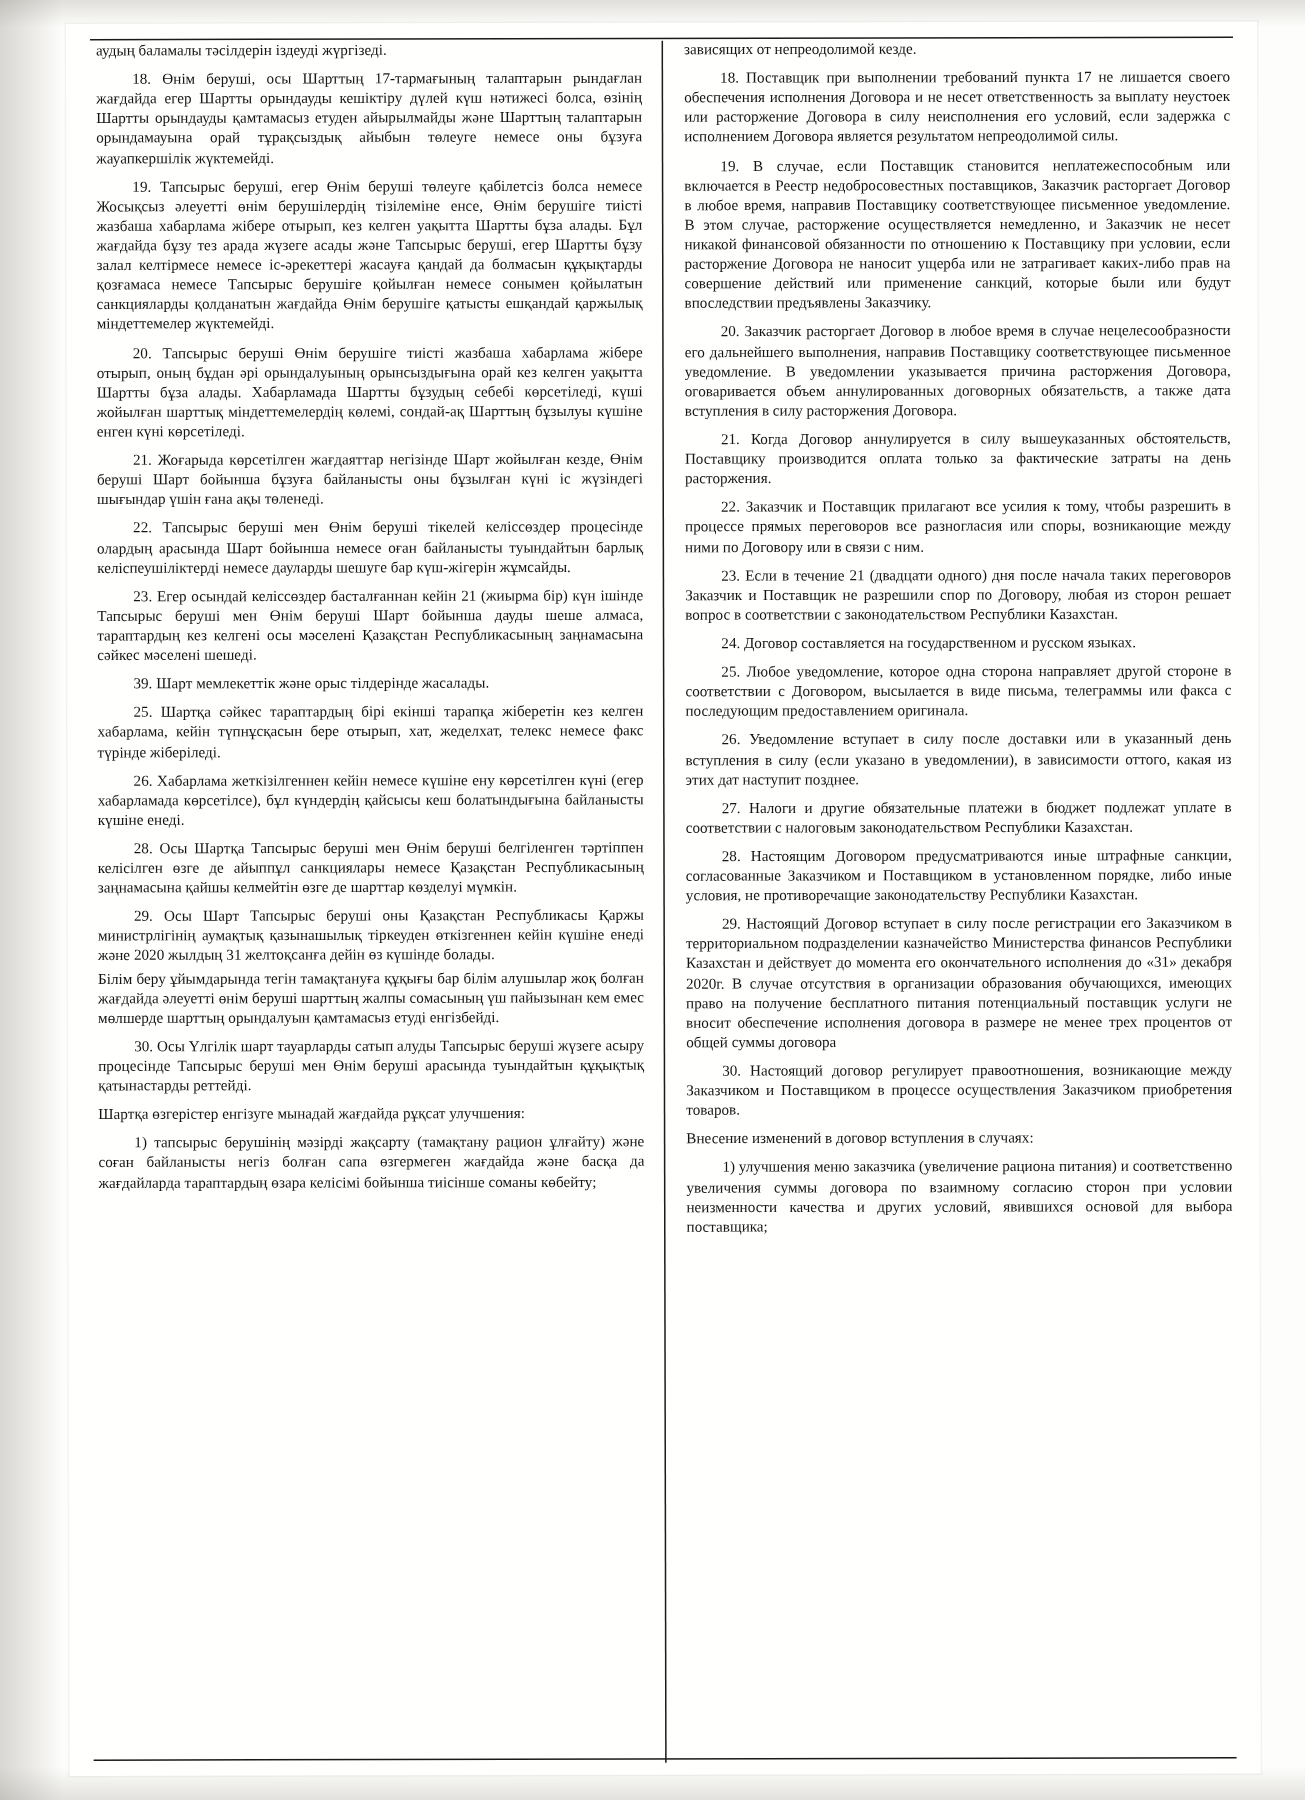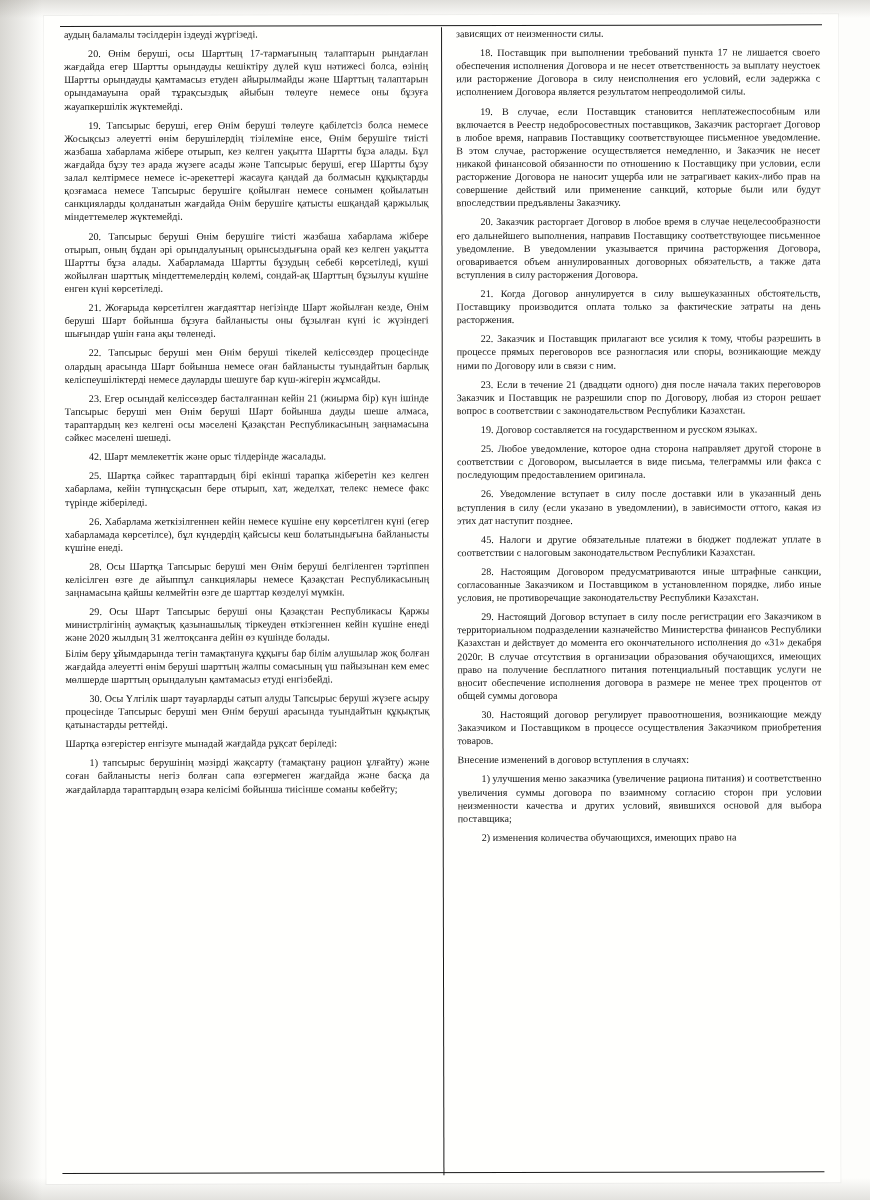--- a/index.html
+++ b/index.html
@@ -109,52 +109,51 @@
   <div class="scan-edge-top"></div>
   <div class="scan-edge-bottom"></div>
 
   <div class="sheet skew">
     <div class="frame"></div>
 
     <div class="columns">
 
       <div class="col col-left">
         <p class="para no-indent">аудың баламалы тәсілдерін іздеуді жүргізеді.</p>
-        <p class="para">20. Өнім беруші, осы Шарттың 17-тармағының талаптарын рындағлан жағдайда егер Шартты орындауды кешіктіру дүлей күш нәтижесі болса, өзінің Шартты орындауды қамтамасыз етуден айырылмайды және Шарттың талаптарын орындамауына орай тұрақсыздық айыбын төлеуге немесе оны бұзуға жауапкершілік жүктемейді.</p>
+        <p class="para">18. Өнім беруші, осы Шарттың 17-тармағының талаптарын рындағлан жағдайда егер Шартты орындауды кешіктіру дүлей күш нәтижесі болса, өзінің Шартты орындауды қамтамасыз етуден айырылмайды және Шарттың талаптарын орындамауына орай тұрақсыздық айыбын төлеуге немесе оны бұзуға жауапкершілік жүктемейді.</p>
         <p class="para">19. Тапсырыс беруші, егер Өнім беруші төлеуге қабілетсіз болса немесе Жосықсыз әлеуетті өнім берушілердің тізілеміне енсе, Өнім берушіге тиісті жазбаша хабарлама жібере отырып, кез келген уақытта Шартты бұза алады. Бұл жағдайда бұзу тез арада жүзеге асады және Тапсырыс беруші, егер Шартты бұзу залал келтірмесе немесе іс-әрекеттері жасауға қандай да болмасын құқықтарды қозғамаса немесе Тапсырыс берушіге қойылған немесе сонымен қойылатын санкцияларды қолданатын жағдайда Өнім берушіге қатысты ешқандай қаржылық міндеттемелер жүктемейді.</p>
         <p class="para">20. Тапсырыс беруші Өнім берушіге тиісті жазбаша хабарлама жібере отырып, оның бұдан әрі орындалуының орынсыздығына орай кез келген уақытта Шартты бұза алады. Хабарламада Шартты бұзудың себебі көрсетіледі, күші жойылған шарттық міндеттемелердің көлемі, сондай-ақ Шарттың бұзылуы күшіне енген күні көрсетіледі.</p>
         <p class="para">21. Жоғарыда көрсетілген жағдаяттар негізінде Шарт жойылған кезде, Өнім беруші Шарт бойынша бұзуға байланысты оны бұзылған күні іс жүзіндегі шығындар үшін ғана ақы төленеді.</p>
         <p class="para">22. Тапсырыс беруші мен Өнім беруші тікелей келіссөздер процесінде олардың арасында Шарт бойынша немесе оған байланысты туындайтын барлық келіспеушіліктерді немесе дауларды шешуге бар күш-жігерін жұмсайды.</p>
         <p class="para">23. Егер осындай келіссөздер басталғаннан кейін 21 (жиырма бір) күн ішінде Тапсырыс беруші мен Өнім беруші Шарт бойынша дауды шеше алмаса, тараптардың кез келгені осы мәселені Қазақстан Республикасының заңнамасына сәйкес мәселені шешеді.</p>
-        <p class="para">42. Шарт мемлекеттік және орыс тілдерінде жасалады.</p>
+        <p class="para">39. Шарт мемлекеттік және орыс тілдерінде жасалады.</p>
         <p class="para">25. Шартқа сәйкес тараптардың бірі екінші тарапқа жіберетін кез келген хабарлама, кейін түпнұсқасын бере отырып, хат, жеделхат, телекс немесе факс түрінде жіберіледі.</p>
         <p class="para">26. Хабарлама жеткізілгеннен кейін немесе күшіне ену көрсетілген күні (егер хабарламада көрсетілсе), бұл күндердің қайсысы кеш болатындығына байланысты күшіне енеді.</p>
         <p class="para">28. Осы Шартқа Тапсырыс беруші мен Өнім беруші белгіленген тәртіппен келісілген өзге де айыппұл санкциялары немесе Қазақстан Республикасының заңнамасына қайшы келмейтін өзге де шарттар көзделуі мүмкін.</p>
         <p class="para tight">29. Осы Шарт Тапсырыс беруші оны Қазақстан Республикасы Қаржы министрлігінің аумақтық қазынашылық тіркеуден өткізгеннен кейін күшіне енеді және 2020 жылдың 31 желтоқсанға дейін өз күшінде болады.</p>
         <p class="para no-indent">Білім беру ұйымдарында тегін тамақтануға құқығы бар білім алушылар жоқ болған жағдайда әлеуетті өнім беруші шарттың жалпы сомасының үш пайызынан кем емес мөлшерде шарттың орындалуын қамтамасыз етуді енгізбейді.</p>
         <p class="para">30. Осы Үлгілік шарт тауарларды сатып алуды Тапсырыс беруші жүзеге асыру процесінде Тапсырыс беруші мен Өнім беруші арасында туындайтын құқықтық қатынастарды реттейді.</p>
-        <p class="para no-indent">Шартқа өзгерістер енгізуге мынадай жағдайда рұқсат беріледі:</p>
+        <p class="para no-indent">Шартқа өзгерістер енгізуге мынадай жағдайда рұқсат улучшения:</p>
         <p class="para">1) тапсырыс берушінің мәзірді жақсарту (тамақтану рацион ұлғайту) және соған байланысты негіз болған сапа өзгермеген жағдайда және басқа да жағдайларда тараптардың өзара келісімі бойынша тиісінше соманы көбейту;</p>
       </div>
 
       <div class="col col-right">
-        <p class="para no-indent">зависящих от неизменности силы.</p>
+        <p class="para no-indent">зависящих от непреодолимой кезде.</p>
         <p class="para">18. Поставщик при выполнении требований пункта 17 не лишается своего обеспечения исполнения Договора и не несет ответственность за выплату неустоек или расторжение Договора в силу неисполнения его условий, если задержка с исполнением Договора является результатом непреодолимой силы.</p>
         <p class="para">19. В случае, если Поставщик становится неплатежеспособным или включается в Реестр недобросовестных поставщиков, Заказчик расторгает Договор в любое время, направив Поставщику соответствующее письменное уведомление. В этом случае, расторжение осуществляется немедленно, и Заказчик не несет никакой финансовой обязанности по отношению к Поставщику при условии, если расторжение Договора не наносит ущерба или не затрагивает каких-либо прав на совершение действий или применение санкций, которые были или будут впоследствии предъявлены Заказчику.</p>
         <p class="para">20. Заказчик расторгает Договор в любое время в случае нецелесообразности его дальнейшего выполнения, направив Поставщику соответствующее письменное уведомление. В уведомлении указывается причина расторжения Договора, оговаривается объем аннулированных договорных обязательств, а также дата вступления в силу расторжения Договора.</p>
         <p class="para">21. Когда Договор аннулируется в силу вышеуказанных обстоятельств, Поставщику производится оплата только за фактические затраты на день расторжения.</p>
         <p class="para">22. Заказчик и Поставщик прилагают все усилия к тому, чтобы разрешить в процессе прямых переговоров все разногласия или споры, возникающие между ними по Договору или в связи с ним.</p>
         <p class="para">23. Если в течение 21 (двадцати одного) дня после начала таких переговоров Заказчик и Поставщик не разрешили спор по Договору, любая из сторон решает вопрос в соответствии с законодательством Республики Казахстан.</p>
-        <p class="para">19. Договор составляется на государственном и русском языках.</p>
+        <p class="para">24. Договор составляется на государственном и русском языках.</p>
         <p class="para">25. Любое уведомление, которое одна сторона направляет другой стороне в соответствии с Договором, высылается в виде письма, телеграммы или факса с последующим предоставлением оригинала.</p>
         <p class="para">26. Уведомление вступает в силу после доставки или в указанный день вступления в силу (если указано в уведомлении), в зависимости оттого, какая из этих дат наступит позднее.</p>
-        <p class="para">45. Налоги и другие обязательные платежи в бюджет подлежат уплате в соответствии с налоговым законодательством Республики Казахстан.</p>
+        <p class="para">27. Налоги и другие обязательные платежи в бюджет подлежат уплате в соответствии с налоговым законодательством Республики Казахстан.</p>
         <p class="para">28. Настоящим Договором предусматриваются иные штрафные санкции, согласованные Заказчиком и Поставщиком в установленном порядке, либо иные условия, не противоречащие законодательству Республики Казахстан.</p>
         <p class="para">29. Настоящий Договор вступает в силу после регистрации его Заказчиком в территориальном подразделении казначейство Министерства финансов Республики Казахстан и действует до момента его окончательного исполнения до «31» декабря 2020г. В случае отсутствия в организации образования обучающихся, имеющих право на получение бесплатного питания потенциальный поставщик услуги не вносит обеспечение исполнения договора в размере не менее трех процентов от общей суммы договора</p>
         <p class="para">30. Настоящий договор регулирует правоотношения, возникающие между Заказчиком и Поставщиком в процессе осуществления Заказчиком приобретения товаров.</p>
         <p class="para no-indent">Внесение изменений в договор вступления в случаях:</p>
         <p class="para">1) улучшения меню заказчика (увеличение рациона питания) и соответственно увеличения суммы договора по взаимному согласию сторон при условии неизменности качества и других условий, явившихся основой для выбора поставщика;</p>
-        <p class="para">2) изменения количества обучающихся, имеющих право на</p>
       </div>
 
     </div>
   </div>
 </div>
 
 </body></html>

